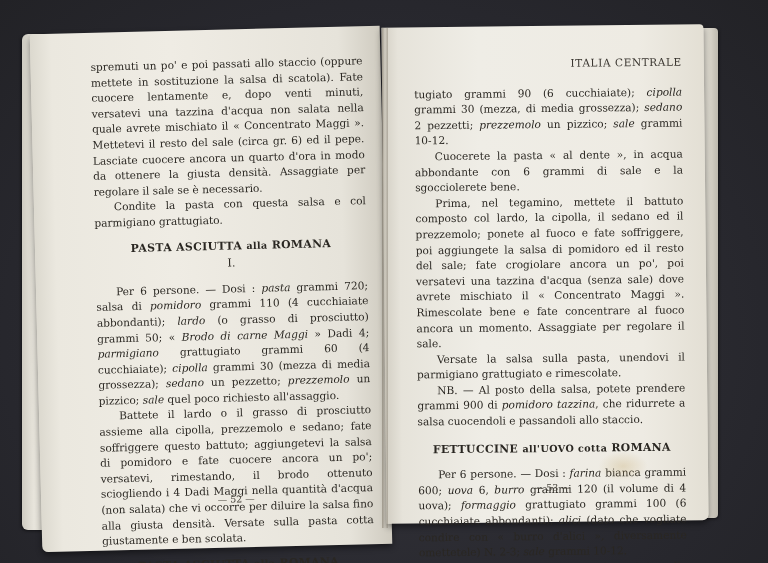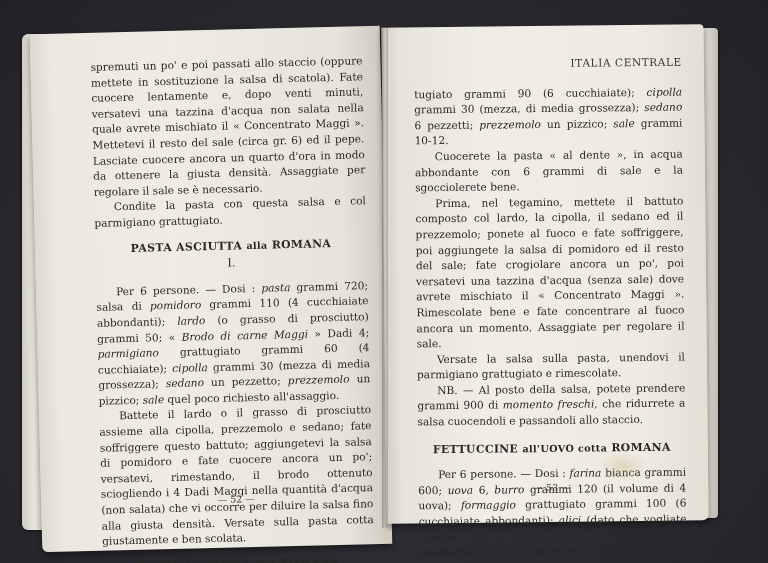--- a/index.html
+++ b/index.html
@@ -107,25 +107,25 @@
   </div>
 
   <div class="folio">— 52 —</div>
 </div>
 
 <div class="gutter"></div>
 
 <div class="page page-right">
   <div class="running-head">ITALIA CENTRALE</div>
 
-  <p class="cont"><span>tugiato grammi 90 (6 cucchiaiate); </span><em>cipolla</em><span> grammi 30 (mezza, di media grossezza); </span><em>sedano</em><span> 6 pezzetti; </span><em>prezzemolo</em><span> un pizzico; </span><em>sale</em><span> grammi 10-12.</span></p>
+  <p class="cont"><span>tugiato grammi 90 (6 cucchiaiate); </span><em>cipolla</em><span> grammi 30 (mezza, di media grossezza); </span><em>sedano</em><span> 2 pezzetti; </span><em>prezzemolo</em><span> un pizzico; </span><em>sale</em><span> grammi 10-12.</span></p>
   <p class="indent">Cuocerete la pasta « al dente », in acqua abbondante con 6 grammi di sale e la sgocciolerete bene.</p>
   <p class="indent">Prima, nel tegamino, mettete il battuto composto col lardo, la cipolla, il sedano ed il prezzemolo; ponete al fuoco e fate soffriggere, poi aggiungete la salsa di pomidoro ed il resto del sale; fate crogiolare ancora un po', poi versatevi una tazzina d'acqua (senza sale) dove avrete mischiato il « Concentrato Maggi ». Rimescolate bene e fate concentrare al fuoco ancora un momento. Assaggiate per regolare il sale.</p>
   <p class="indent">Versate la salsa sulla pasta, unendovi il parmigiano grattugiato e rimescolate.</p>
-  <p class="indent"><span>NB. — Al posto della salsa, potete prendere grammi 900 di </span><em>momento freschi</em><span>, che ridurrete a salsa cuocendoli e passandoli allo staccio.</span></p>
+  <p class="indent"><span>NB. — Al posto della salsa, potete prendere grammi 900 di </span><em>pomidoro tazzina</em><span>, che ridurrete a salsa cuocendoli e passandoli allo staccio.</span></p>
 
   <div class="heading" style="margin:12px 0 10px;">
     <span>FETTUCCINE</span>
     <span class="small">all'UOVO cotta</span>
     <span>ROMANA</span>
   </div>
 
   <p class="indent"><span>Per 6 persone. — Dosi : </span><em>farina</em><span> bianca grammi 600; </span><em>uova</em><span> 6, </span><em>burro</em><span> grammi 120 (il volume di 4 uova); </span><em>formaggio</em><span> grattugiato grammi 100 (6 cucchiaiate abbondanti); </span><em>alici</em><span> (dato che vogliate condire con « burro d'alici », diversamente omettetele) N. 2-3; </span><em>sale</em><span> grammi 10-12.</span></p>
   <p class="indent">Prendete la farina e le uova; impastate sulla spianatoia 580 grammi di detta farina colle 6 uova che prima avrete già un po' sbattute. Lavorate l'impasto 10 minuti e poi stendetelo col matterello, aiutandovi, perchè non attacchi, coi rimanenti 20 grammi di farina. Formate una o due sfoglie non troppo sottili. Tagliate le fettuccine della larghezza di mezzo centimetro.</p>
 

